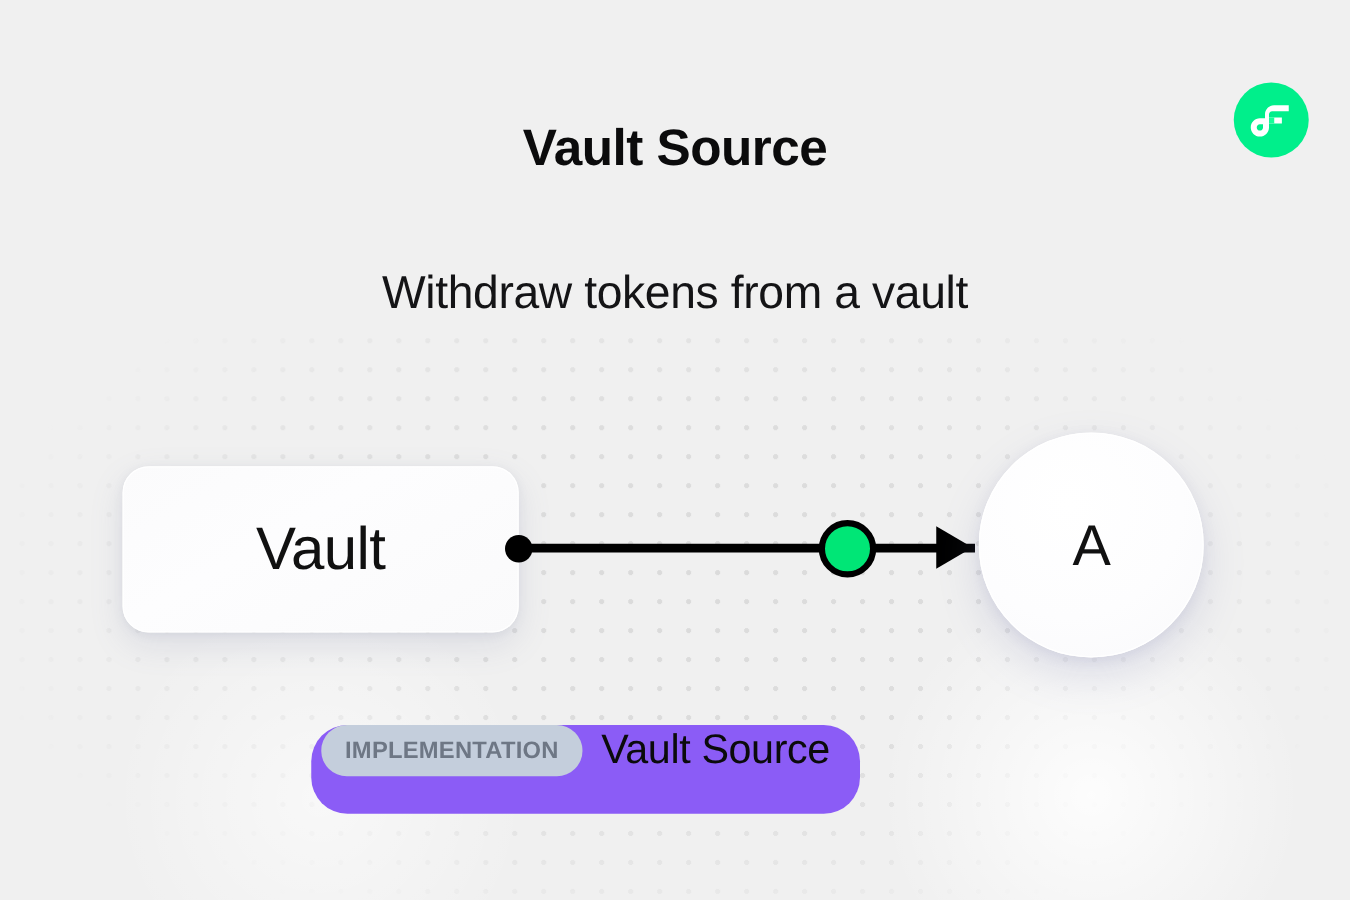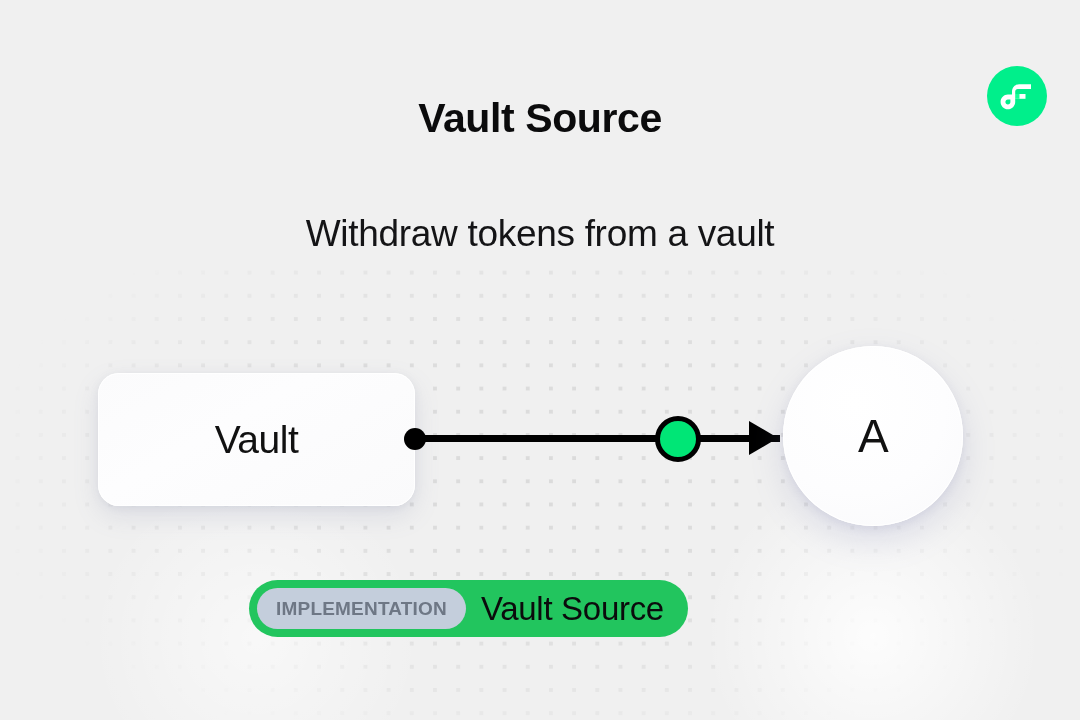--- a/index.html
+++ b/index.html
@@ -76,21 +76,21 @@
     position:absolute; left:98px; top:340px;
     width:317px; height:133px;
     border-radius:21px;
     background:linear-gradient(150deg,#fbfbfc 0%,#fdfdfe 40%,#fafafb 100%);
     box-shadow: 0 10px 26px rgba(120,125,160,.16),
                 0 2px 8px rgba(120,125,160,.10),
                 0 0 0 1px rgba(255,255,255,.9) inset;
     display:flex; align-items:center; justify-content:center;
   }
   #vault-label {
-    font-size:39px; font-weight:400; letter-spacing:-.5px; color:#111;
+    font-size:48px; font-weight:400; letter-spacing:-.5px; color:#111;
   }
 
   #vault-handle {
     position:absolute; left:404px; top:395px;
     width:22px; height:22px; border-radius:50%;
     background:#000;
   }
 
   
   #edge-line {
@@ -122,24 +122,24 @@
                 0 0 0 1px rgba(255,255,255,.95) inset;
     display:flex; align-items:center; justify-content:center;
   }
   #a-label {
     font-size:46px; font-weight:400; color:#111; letter-spacing:-.5px;
   }
 
   
   #impl-pill {
     position:absolute; left:249px; top:547px;
-    height:57px; padding:0 24px 0 8px;
+    height:71px; padding:0 24px 0 8px;
     border-radius:29px;
-    background:#22c55e;
-    display:flex; align-items:center; gap:15px;
+    background:#8b5cf6;
+    display:flex; align-items:flex-start; gap:15px;
   }
   #impl-tag {
     height:41px; padding:0 19px;
     border-radius:21px;
     background:#c4cedc;
     display:flex; align-items:center;
     font-size:19px; font-weight:700; letter-spacing:.2px;
     color:#6e7785;
   }
   #impl-name {

